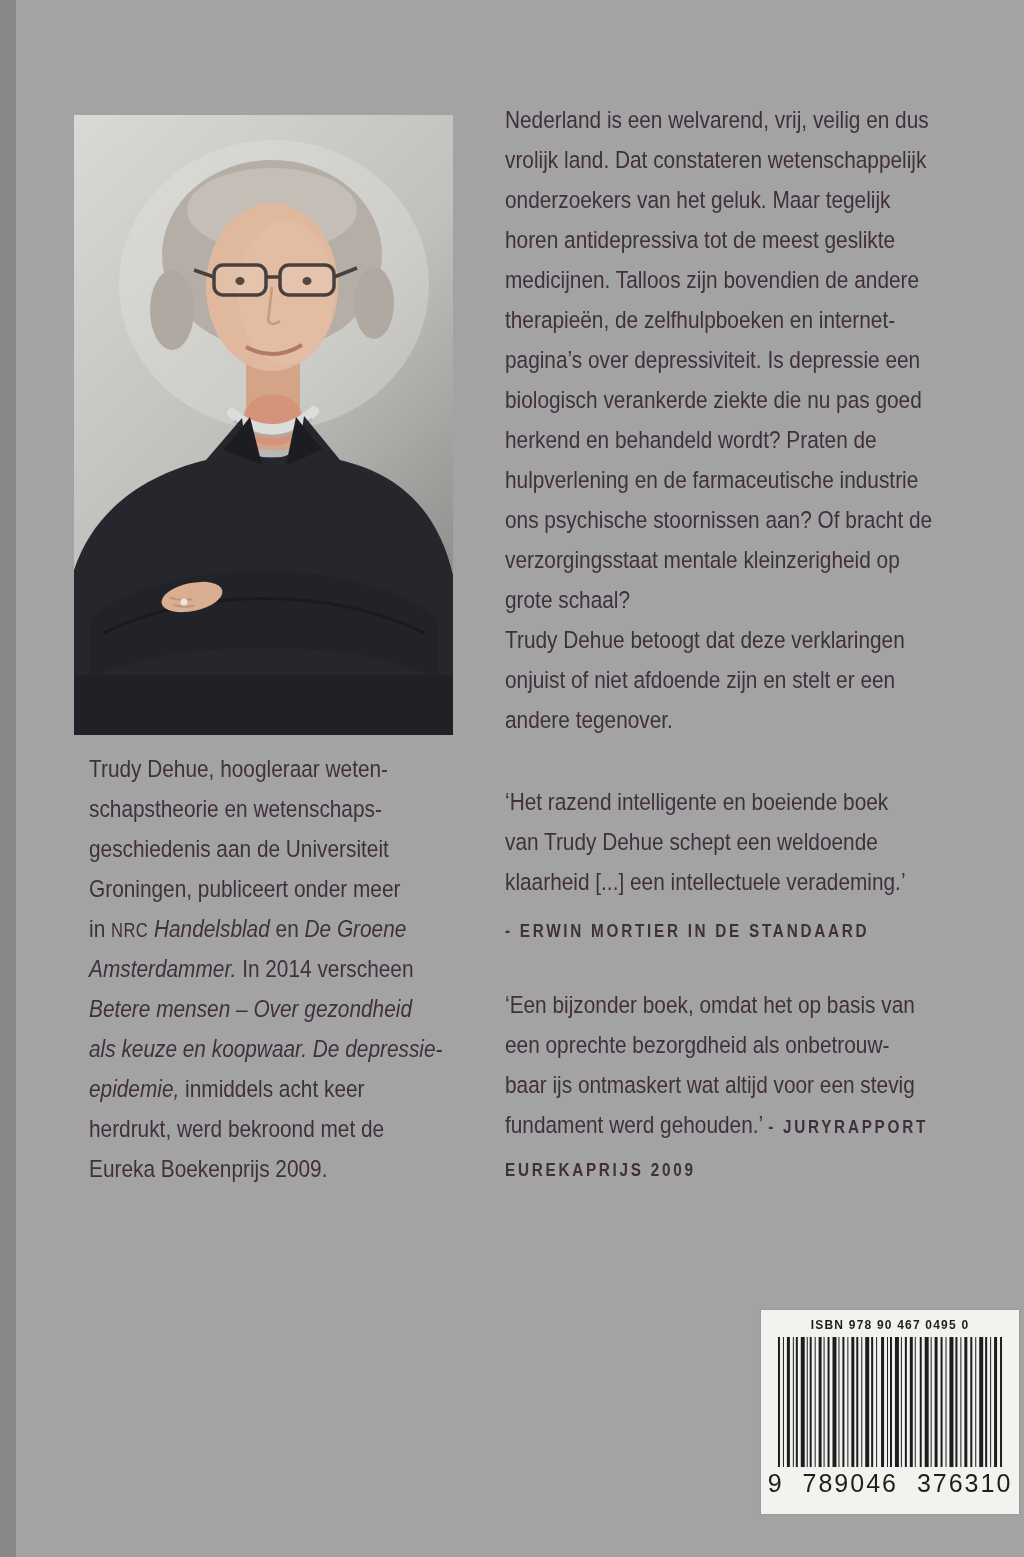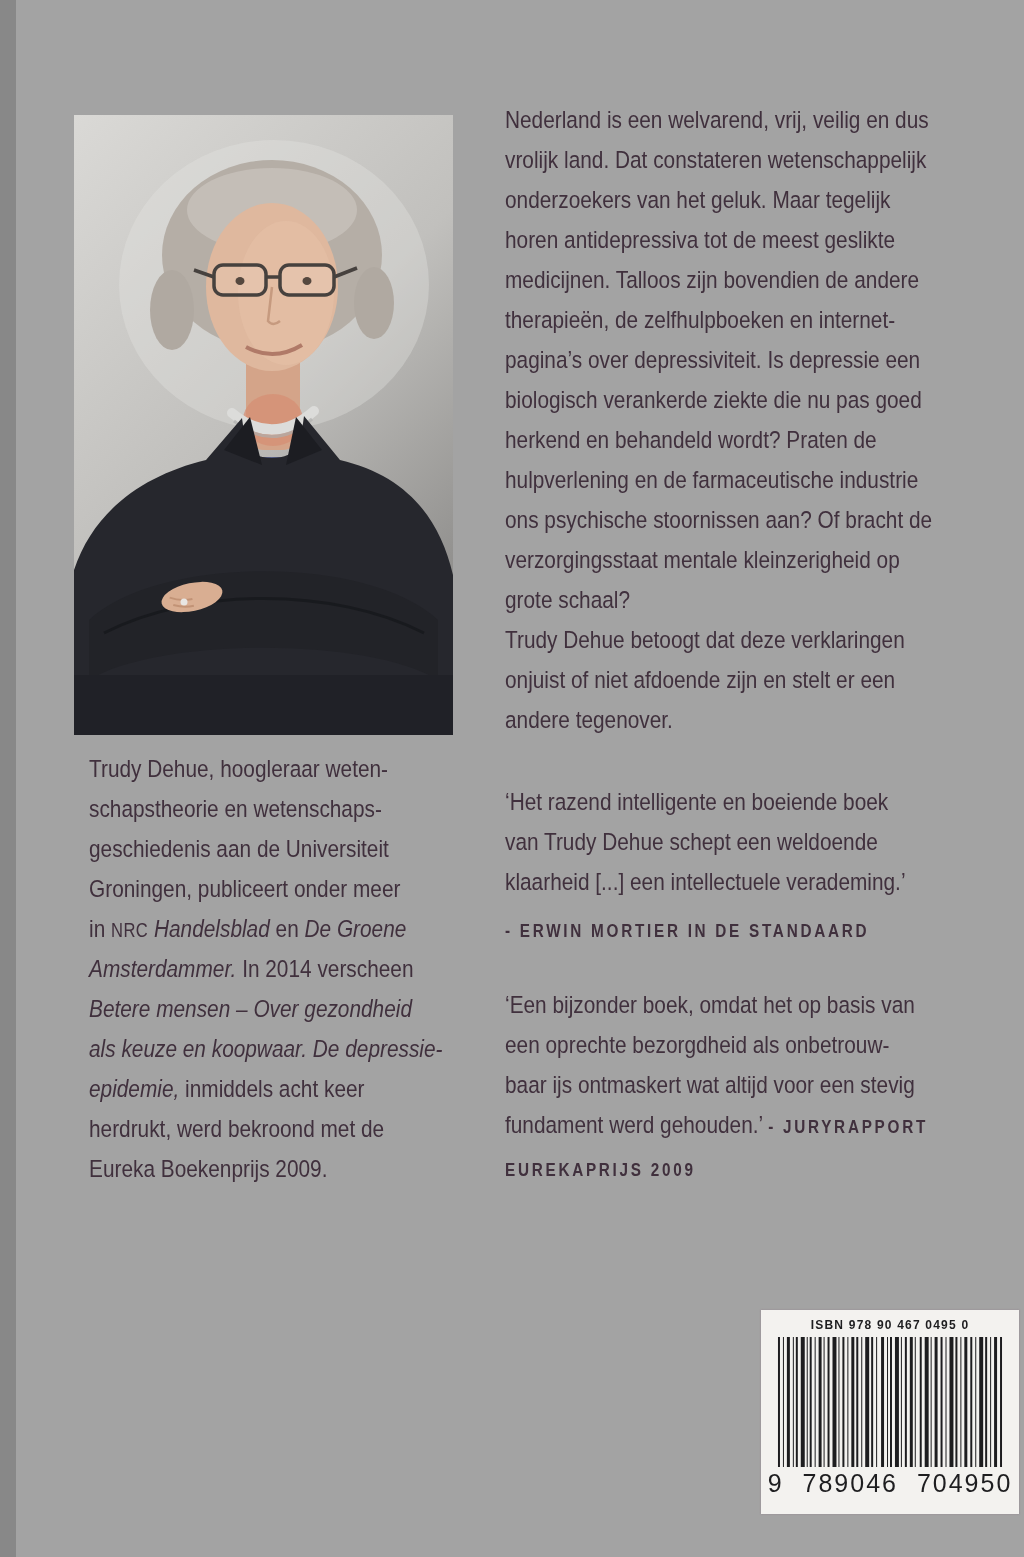--- a/index.html
+++ b/index.html
@@ -155,16 +155,16 @@
     <div class="line">baar ijs ontmaskert wat altijd voor een stevig</div>
     <div class="line"><span>fundament werd gehouden.’ </span><span class="caps">- JURYRAPPORT</span></div>
     <div class="caps-line caps">EUREKAPRIJS 2009</div>
   </div>
 
   <div class="barcode-label">
     <div class="isbn-text">ISBN 978 90 467 0495 0</div>
     <svg class="bars" width="228" height="130" viewBox="0 0 230 131">
       <path fill="#1d1d1f" d="M2 0h2v131h-2z M7 0h1v131h-1z M11 0h3v131h-3z M17 0h1v131h-1z M20 0h2v131h-2z M25 0h4v131h-4z M31 0h1v131h-1z M34 0h2v131h-2z M39 0h1v131h-1z M43 0h3v131h-3z M48 0h1v131h-1z M52 0h2v131h-2z M57 0h4v131h-4z M63 0h1v131h-1z M67 0h2v131h-2z M72 0h1v131h-1z M76 0h3v131h-3z M81 0h2v131h-2z M86 0h1v131h-1z M90 0h4v131h-4z M96 0h2v131h-2z M101 0h1v131h-1z M106 0h3v131h-3z M112 0h1v131h-1z M115 0h2v131h-2z M120 0h4v131h-4z M126 0h1v131h-1z M130 0h2v131h-2z M135 0h3v131h-3z M140 0h1v131h-1z M145 0h2v131h-2z M150 0h4v131h-4z M156 0h1v131h-1z M160 0h3v131h-3z M166 0h2v131h-2z M171 0h1v131h-1z M175 0h4v131h-4z M181 0h2v131h-2z M186 0h1v131h-1z M190 0h3v131h-3z M196 0h2v131h-2z M201 0h1v131h-1z M205 0h4v131h-4z M211 0h2v131h-2z M216 0h1v131h-1z M220 0h3v131h-3z M226 0h2v131h-2z"></path>
     </svg>
-    <div class="barcode-num">9 789046 704950</div>
+    <div class="barcode-num">9 789046 376310</div>
   </div>
 
 </div>
 
 </body></html>

